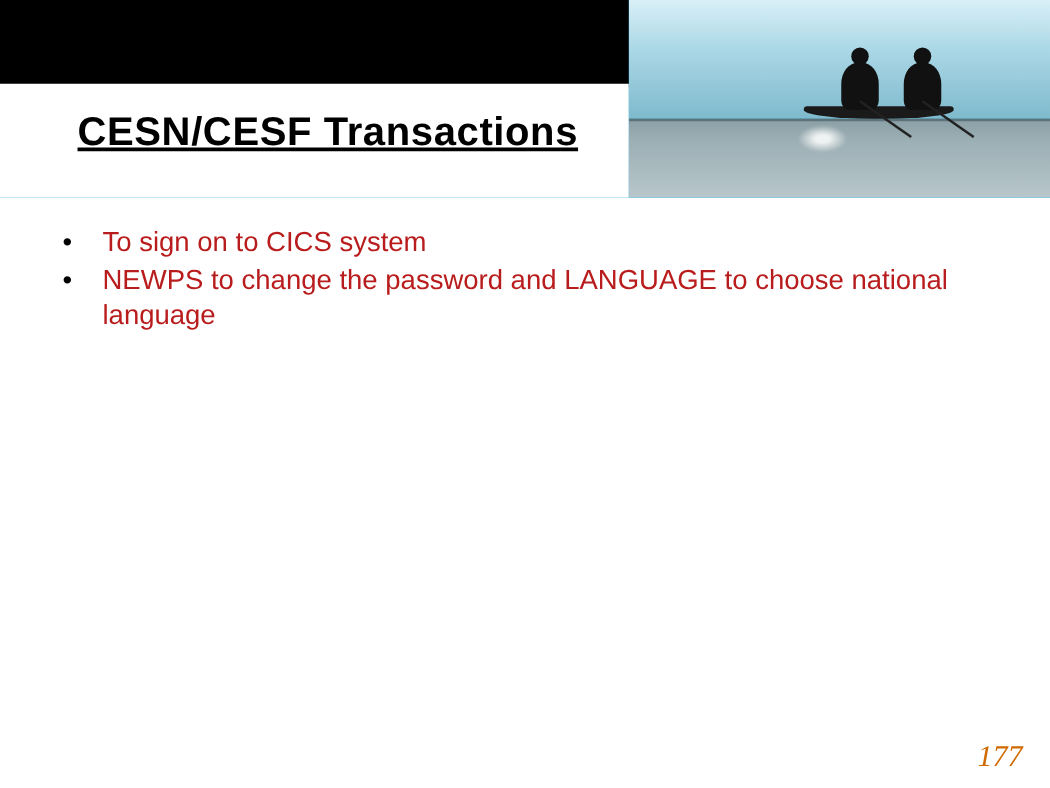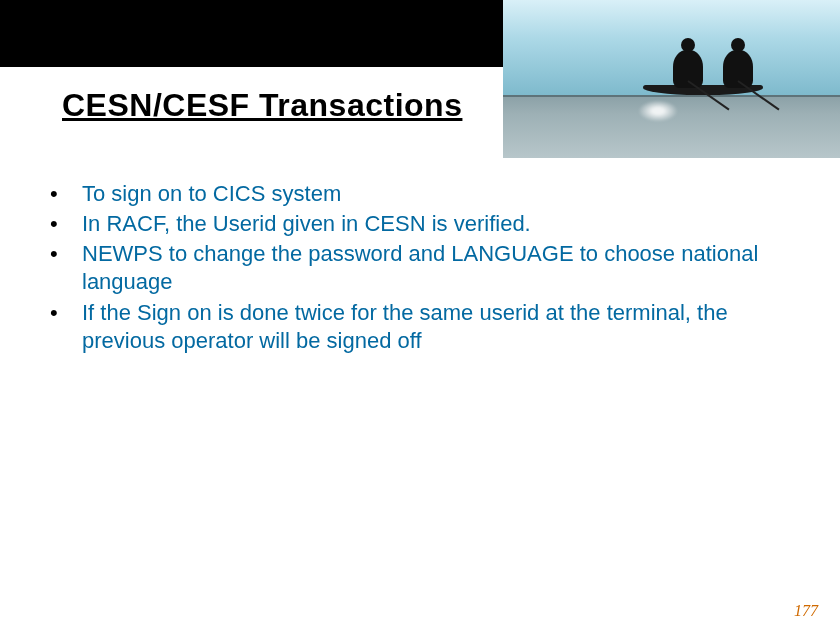--- a/index.html
+++ b/index.html
@@ -129,39 +129,39 @@
     right: 42px;
   }
   ul.bullets {
     list-style: none;
     padding: 0;
     margin: 0;
   }
   ul.bullets > li {
     position: relative;
     padding-left: 40px;
-    color: #0369a1;
+    color: #b91c1c;
     font-size: 22px;
     line-height: 1.28;
     margin: 0 0 2px 0;
   }
   ul.bullets > li::before {
     content: "•";
     position: absolute;
     left: 8px;
     top: 0;
     color: #000;
     font-size: 22px;
   }
   .pagenum {
     position: absolute;
     bottom: 10px;
     right: 22px;
     color: #d06a00;
-    font-size: 16px;
+    font-size: 24px;
     font-style: italic;
     font-family: "Times New Roman", Times, serif;
   }
 </style>
 </head>
 <body>
 
 <div class="header">
   <div class="header-black"></div>
   <div class="header-image">
@@ -175,19 +175,17 @@
     <div class="splash"></div>
   </div>
   <div class="header-title">
     <h1>CESN/CESF Transactions</h1>
   </div>
 </div>
 
 <div class="content">
   <ul class="bullets">
     <li>To sign on to CICS system</li>
-    <li>In RACF, the Userid given  in CESN is verified.</li>
     <li>NEWPS to change the  password and LANGUAGE to choose national language</li>
-    <li>If  the Sign on is done twice for the same userid at the terminal, the previous operator will be signed off</li>
   </ul>
 </div>
 
 <div class="pagenum">177</div>
 
 </body></html>

